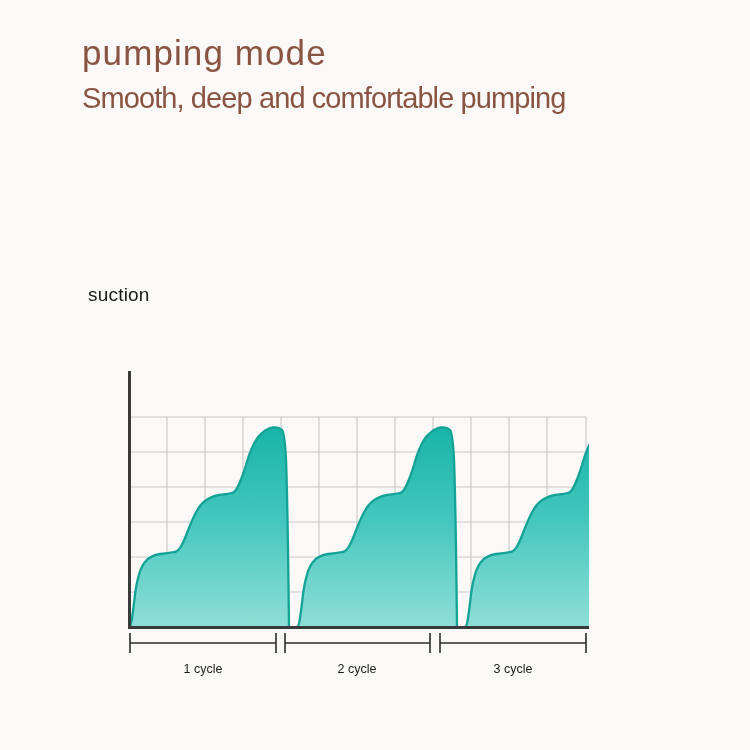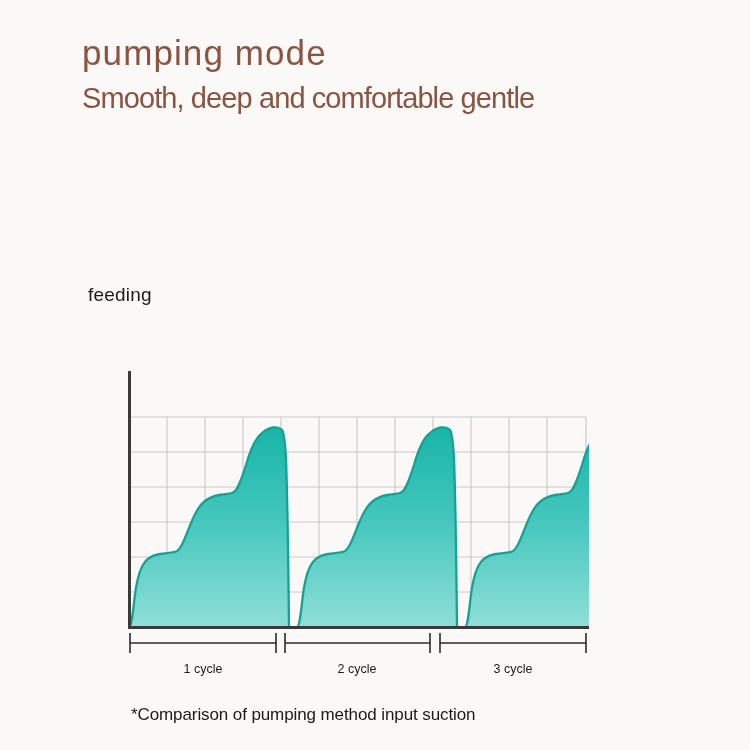--- a/index.html
+++ b/index.html
@@ -101,24 +101,24 @@
     letter-spacing: -0.1px;
   }
 </style>
 </head>
 <body>
 
 <div class="page">
 
   <div class="headings">
     <div class="h-line h1">pumping mode</div>
-    <div class="h-line h3">Smooth, deep and comfortable gentle</div>
+    <div class="h-line h3">Smooth, deep and comfortable pumping</div>
   </div>
 
-  <div class="strength-label">feeding</div>
+  <div class="strength-label">suction</div>
 
   <div class="chart-wrap">
     <svg class="chart-svg" width="750" height="300" viewBox="0 0 750 300">
       <defs>
         <linearGradient id="areaGrad" x1="0" y1="0" x2="0" y2="1">
           <stop offset="0%" stop-color="#18b5a8"></stop>
           <stop offset="45%" stop-color="#43c6bc"></stop>
           <stop offset="100%" stop-color="#8fdfd8"></stop>
         </linearGradient>
         <clipPath id="plotClip">
@@ -280,15 +280,14 @@
         <line x1="440" y1="5" x2="440" y2="25"></line>
         <line x1="440" y1="15" x2="586" y2="15"></line>
         <line x1="586" y1="5" x2="586" y2="25"></line>
       </g>
     </g>
     <text class="cycle-label" x="203" y="45" text-anchor="middle">1 cycle</text>
     <text class="cycle-label" x="357" y="45" text-anchor="middle">2 cycle</text>
     <text class="cycle-label" x="513" y="45" text-anchor="middle">3 cycle</text>
   </svg>
 
-  <div class="caption">*Comparison of pumping method input suction</div>
 
 </div>
 
 </body></html>

